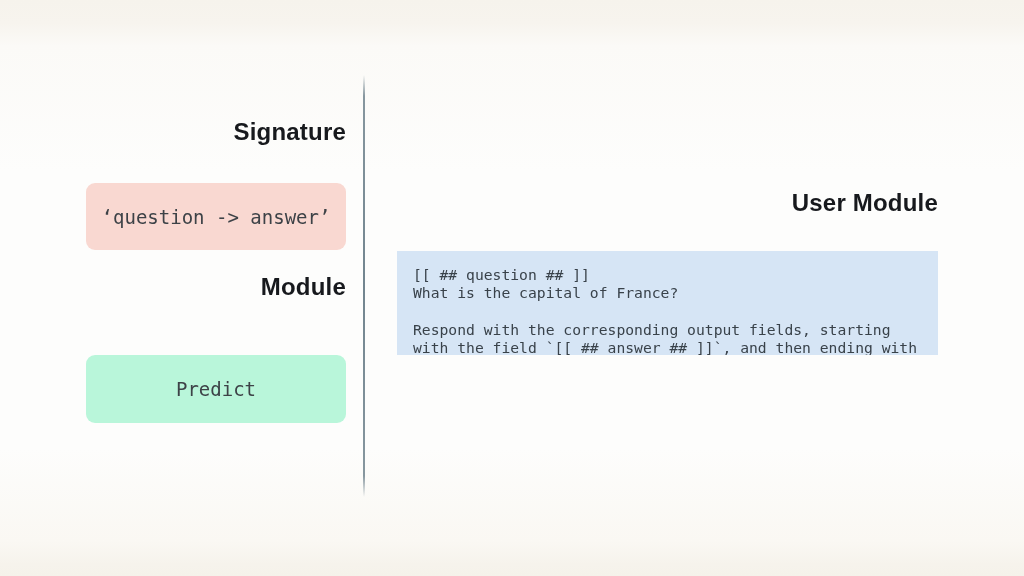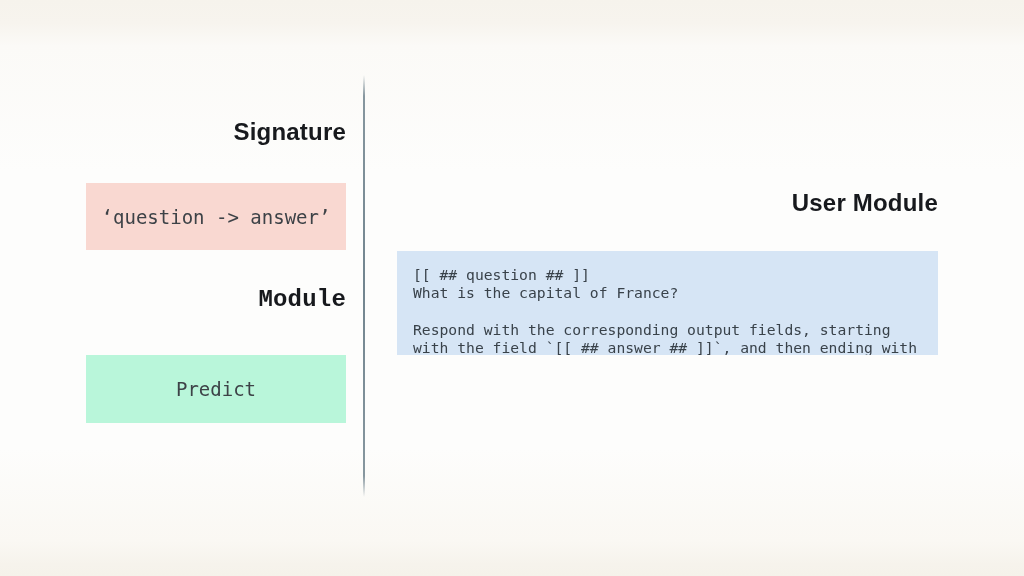--- a/index.html
+++ b/index.html
@@ -29,31 +29,32 @@
     position: absolute;
     margin: 0;
     font-weight: bold;
     font-size: 24px;
     letter-spacing: 0.2px;
     color: #17191d;
     text-align: right;
     line-height: 30px;
   }
   #signature-heading { left: 86px; top: 117px; width: 260px; }
-  #module-heading    { left: 86px; top: 285px; width: 260px; font-family: Liberation Mono, monospace; }
+  #module-heading    { left: 86px; top: 272px; width: 260px; }
   #user-prompt-heading { left: 397px; top: 188px; width: 541px; }
 
   .code-box {
     position: absolute;
     display: flex;
     align-items: center;
     justify-content: center;
     font-family: "DejaVu Sans Mono", "Liberation Mono", monospace;
     font-size: 19px;
     color: #3d4247;
+    border-radius: 9px;
   }
   #signature-code-box {
     left: 86px; top: 183px;
     width: 260px; height: 67px;
     background: #f9d8d1;
   }
   #module-code-box {
     left: 86px; top: 355px;
     width: 260px; height: 68px;
     background: #b9f6da;

